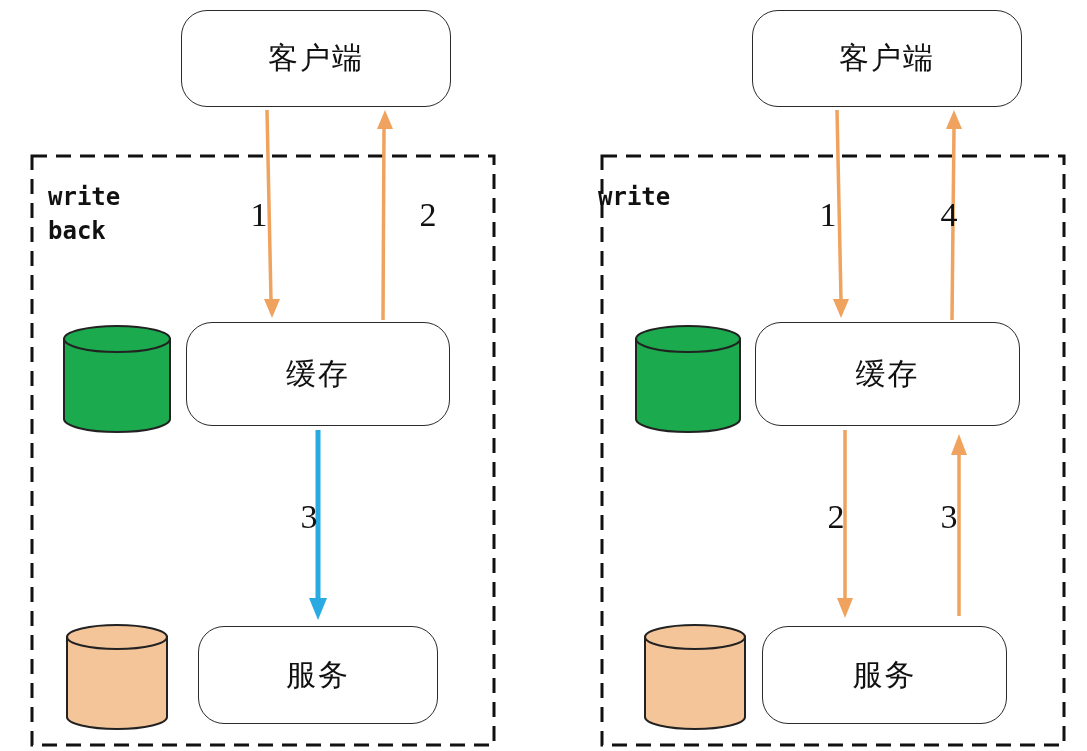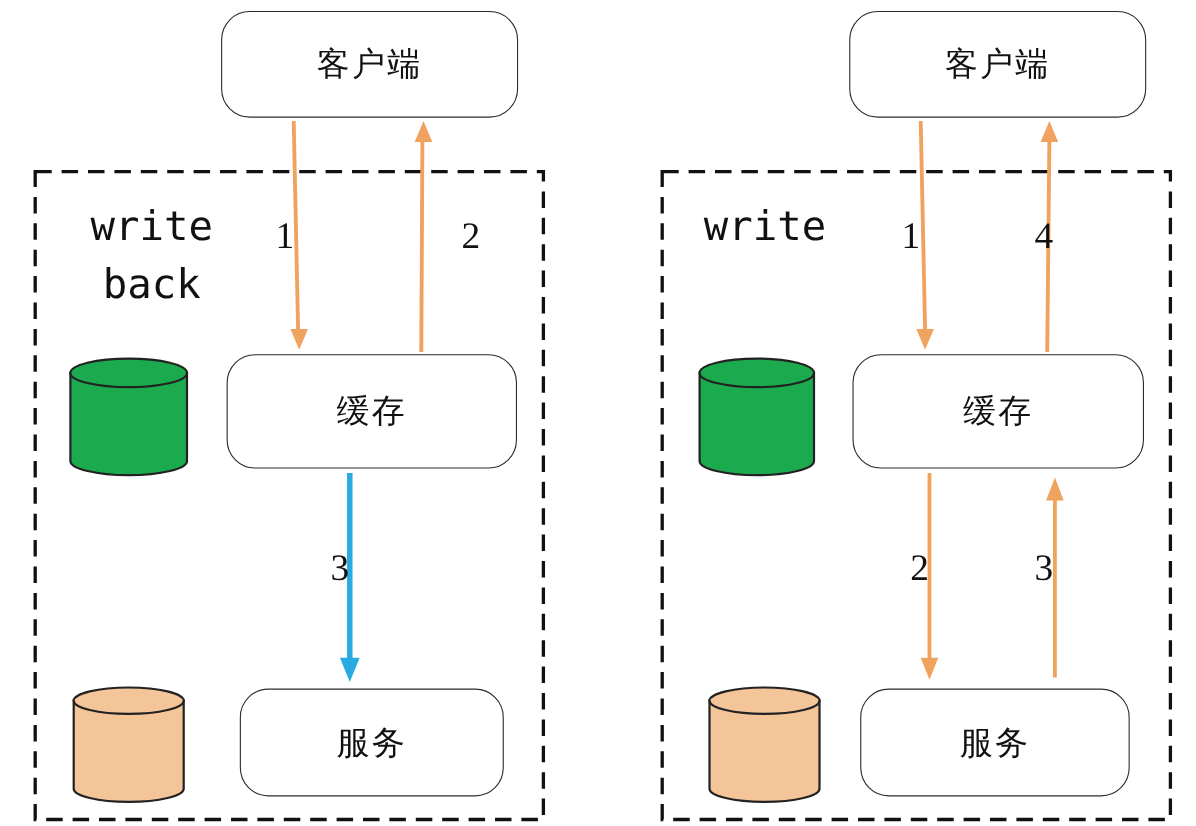--- a/index.html
+++ b/index.html
@@ -21,30 +21,29 @@
     background: #ffffff;
     border: 1.5px solid #2b2b2b;
     border-radius: 26px;
     display: flex;
     align-items: center;
     justify-content: center;
     font-size: 30px;
     color: #111111;
     letter-spacing: 2px;
     box-sizing: border-box;
-    margin-left: 20px;
   }
   .strategy-label {
     position: absolute;
     font-family: "DejaVu Sans Mono", monospace;
-    font-size: 37px;
+    font-size: 24px;
     color: #111111;
-    text-align: center;
     line-height: 1.42;
     white-space: pre;
+    font-weight: bold;
   }
   .step-label {
     position: absolute;
     width: 44px;
     font-size: 34px;
     color: #111111;
     text-align: center;
     line-height: 1.1;
   }
 </style>

